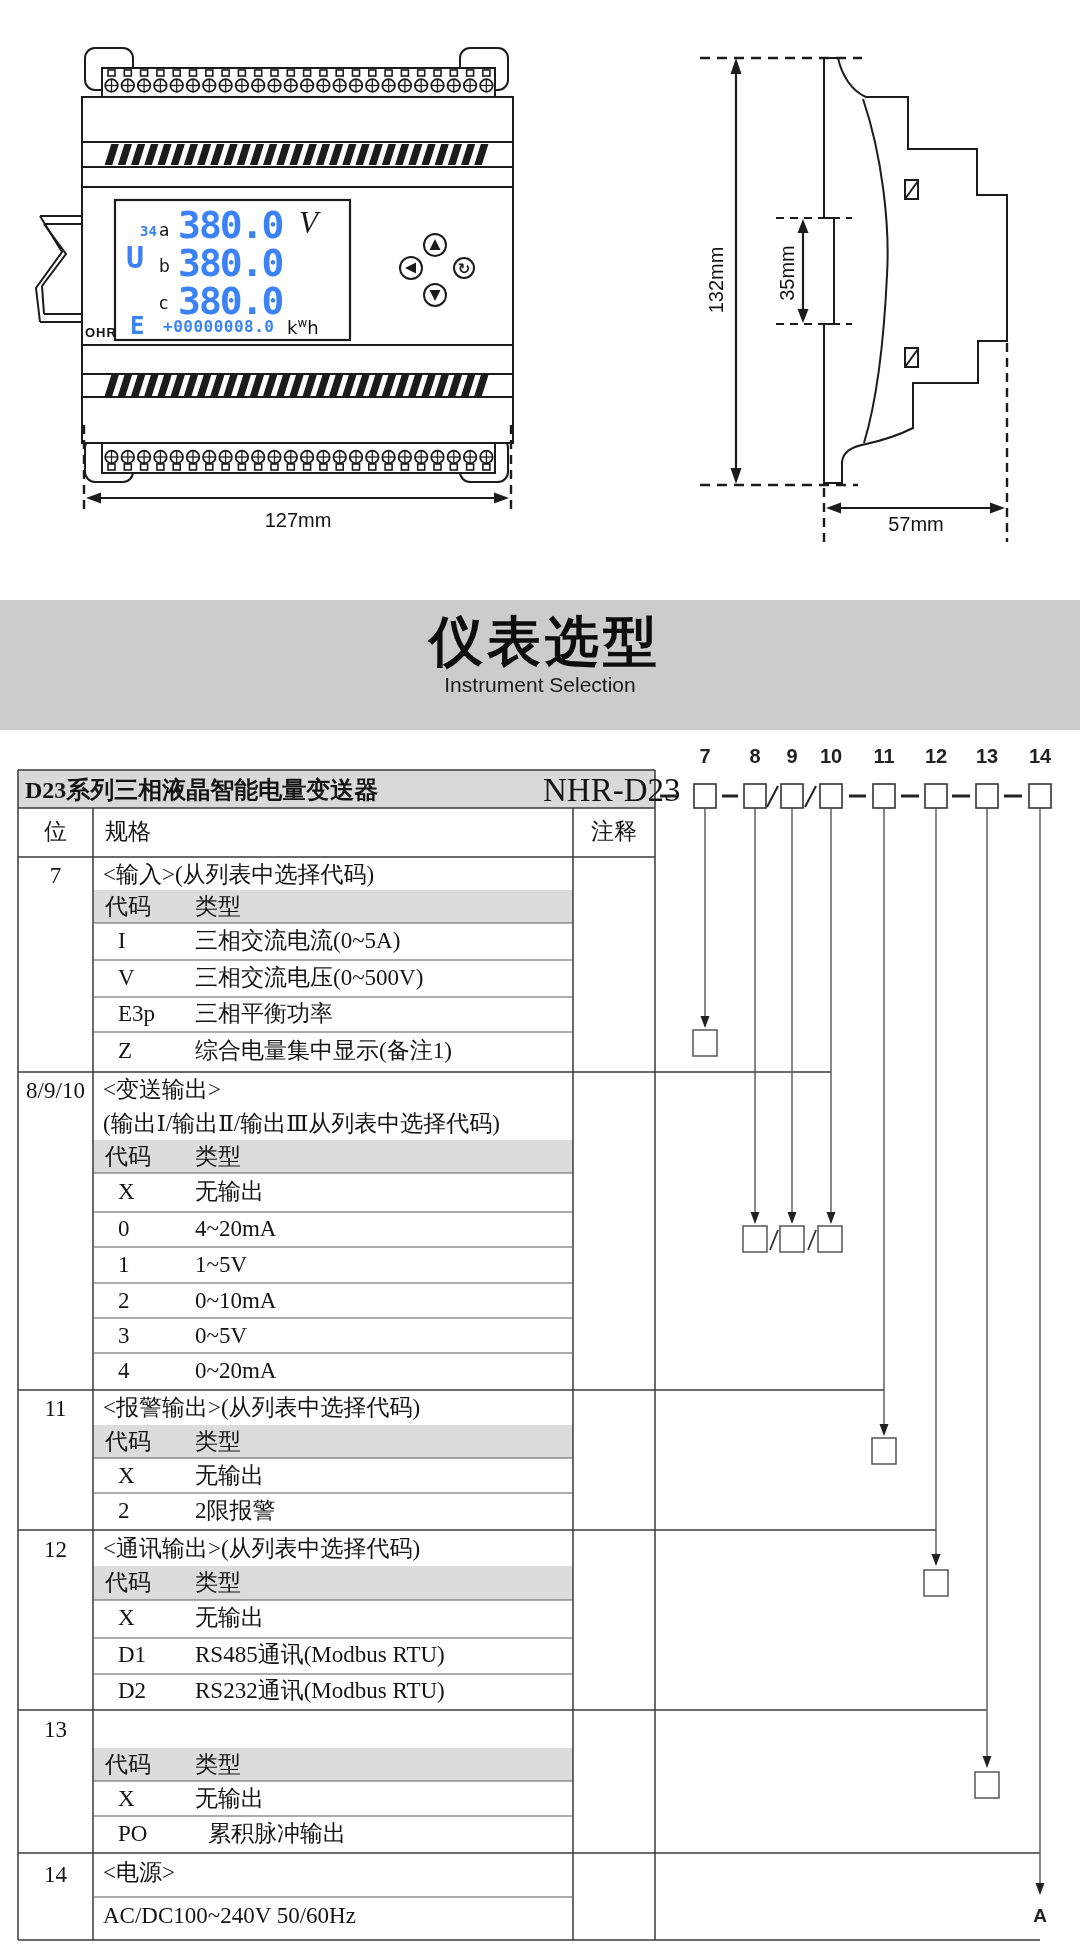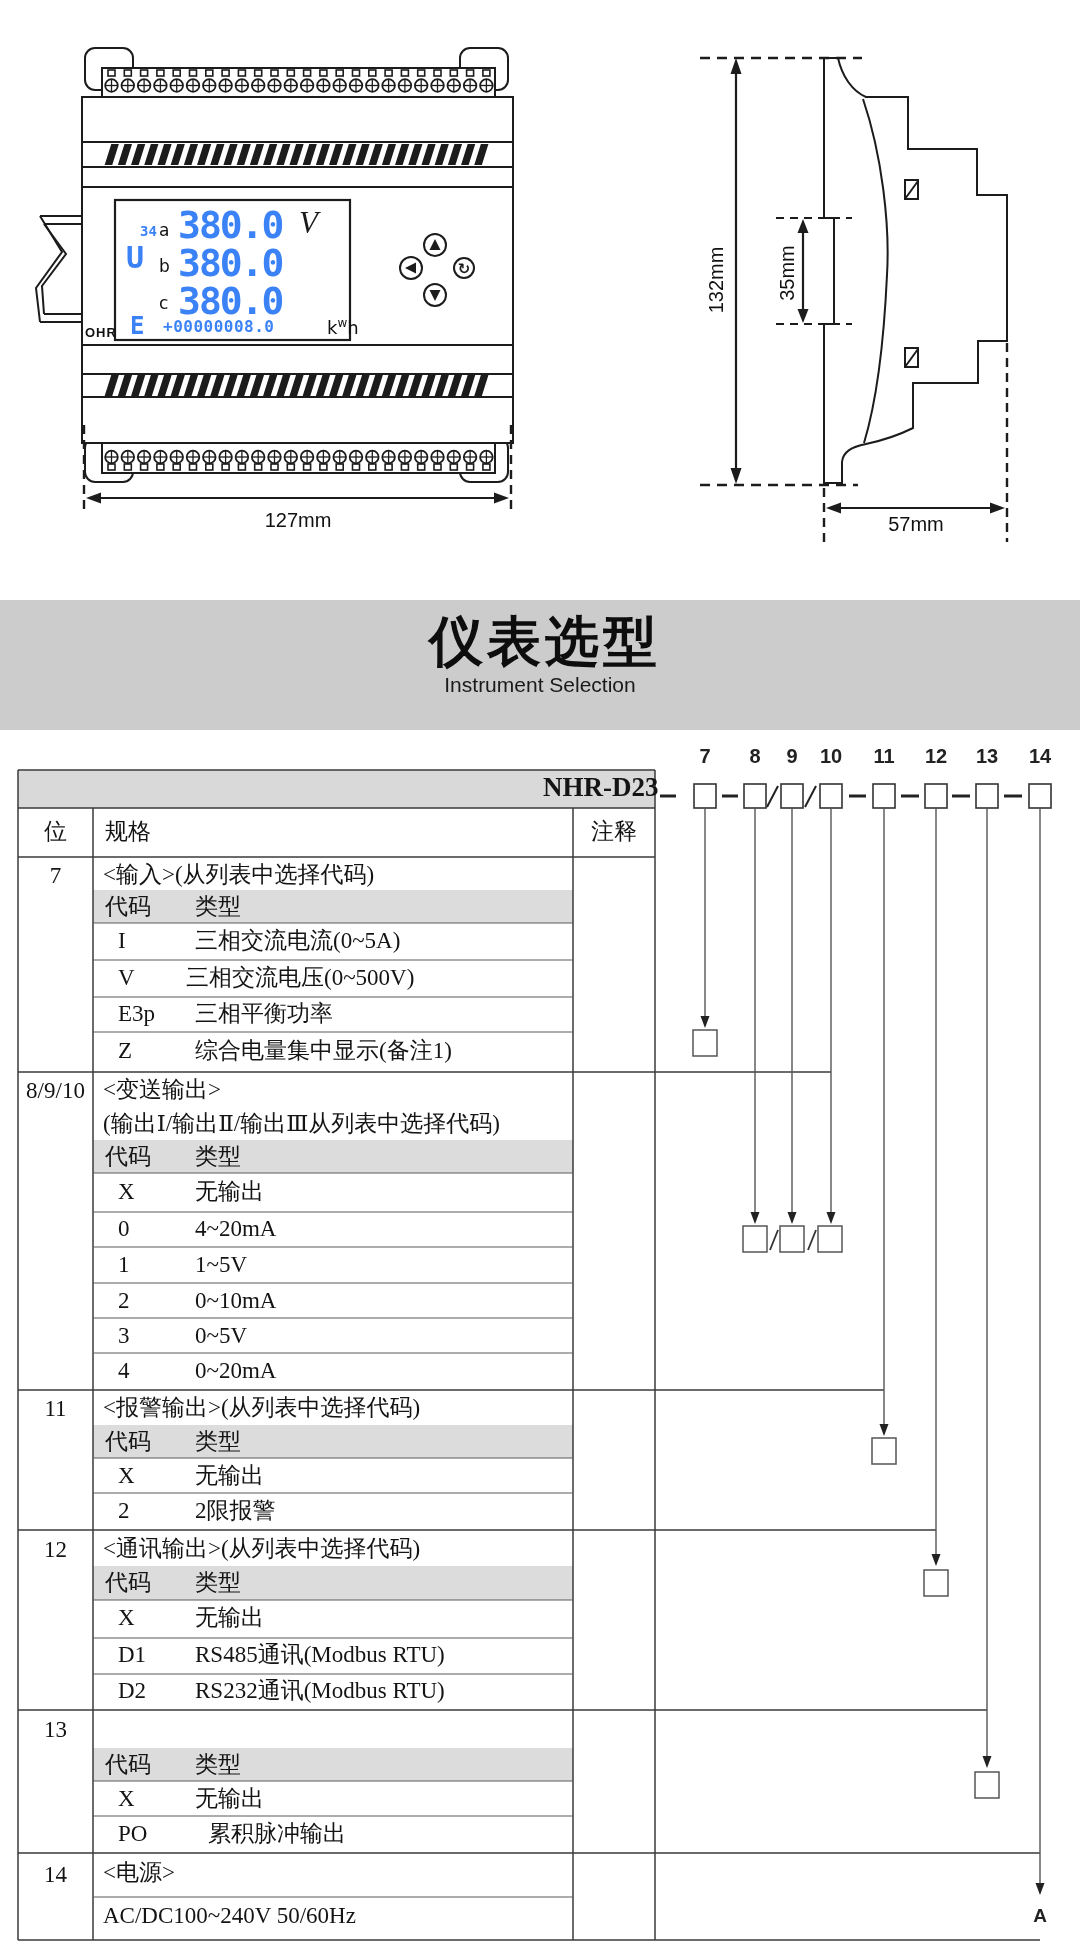--- a/index.html
+++ b/index.html
@@ -20,21 +20,21 @@
   .vdim{transform:rotate(-90deg);}
   
   .banner{position:absolute;left:0;top:600px;width:1080px;height:130px;background:#cccccc;text-align:center;}
   .banner-title{font-size:54px;font-weight:700;letter-spacing:4px;color:#0d0d0d;line-height:1;margin-top:14px;padding-left:10px;}
   .banner-sub{font-size:21px;color:#1a1a1a;line-height:1;margin-top:6px;}
   
   .tt{position:absolute;white-space:nowrap;font-family:"Liberation Serif","DejaVu Serif",serif;color:#141414;}
   .cn{font-size:23px;line-height:1.1;}
   .cell-pos{width:75px;text-align:center;}
   .hdr-title{font-size:24px;font-weight:600;}
-  .hdr-model{font-size:27px;font-weight:700;}
+  .hdr-model{font-size:33px;font-weight:400;}
   .digit{width:34px;text-align:center;font-family:"Liberation Sans","DejaVu Sans",sans-serif;
          font-size:20px;font-weight:700;color:#222;line-height:1;}
   .power-code{width:30px;text-align:center;font-family:"Liberation Sans","DejaVu Sans",sans-serif;
          font-size:19px;font-weight:700;color:#222;}
 </style>
 </head>
 <body>
 
 <div class="page">
 
@@ -498,34 +498,35 @@
     <span class="abs lcd-phase" style="left:159px;top:222px;">a</span>
     <span class="abs seg" style="left:126px;top:243px;font-size:30px;">U</span>
     <span class="abs lcd-phase" style="left:159px;top:258px;">b</span>
     <span class="abs lcd-phase" style="left:159px;top:295px;">c</span>
     <span class="abs seg lcd-val" style="left:178px;top:206px;">380.0</span>
     <span class="abs seg lcd-val" style="left:178px;top:244px;">380.0</span>
     <span class="abs seg lcd-val" style="left:178px;top:282px;">380.0</span>
     <span class="abs lcd-unitV" style="left:299px;top:207px;">V</span>
     <span class="abs seg" style="left:130px;top:314px;font-size:24px;">E</span>
     <span class="abs seg lcd-small" style="left:163px;top:319px;">+00000008.0</span>
-    <span class="abs kwh" style="left:287px;top:317px;margin-left:40px;"><span>k</span><sup>w</sup><span>h</span></span>
+    <span class="abs kwh" style="left:287px;top:317px;"><span>k</span><sup>w</sup><span>h</span></span>
     <span class="abs brand" style="left:85px;top:326px;">OHR</span>
   </div>
 
   <span class="abs dim" style="left:243px;top:510px;">127mm</span>
   <span class="abs dim vdim" style="left:661px;top:270px;">132mm</span>
   <span class="abs dim vdim" style="left:732px;top:263px;">35mm</span>
   <span class="abs dim" style="left:861px;top:514px;">57mm</span>
 
   <div class="banner">
     <div class="banner-title">仪表选型</div>
     <div class="banner-sub">Instrument Selection</div>
   </div>
 
+  <span class="tt hdr-title" style="left:25px;top:774px;">D23系列三相液晶智能电量变送器</span>
   <span class="tt hdr-model" style="left:543px;top:772px;">NHR-D23</span>
   <span class="tt cn cell-pos" style="left:18px;top:819px;">位</span>
   <span class="tt cn" style="left:105px;top:819px;">规格</span>
   <span class="tt cn" style="left:573px;top:819px;width:82px;text-align:center;">注释</span>
 
   <span class="abs digit" style="left:688px;top:746px;">7</span>
   <span class="abs digit" style="left:738px;top:746px;">8</span>
   <span class="abs digit" style="left:775px;top:746px;">9</span>
   <span class="abs digit" style="left:814px;top:746px;">10</span>
   <span class="abs digit" style="left:867px;top:746px;">11</span>
@@ -533,21 +534,21 @@
   <span class="abs digit" style="left:970px;top:746px;">13</span>
   <span class="abs digit" style="left:1023px;top:746px;">14</span>
 
   <span class="tt cn cell-pos" style="left:18px;top:863px;">7</span>
   <span class="tt cn" style="left:103px;top:862px;">&lt;输入&gt;(从列表中选择代码)</span>
   <span class="tt cn" style="left:105px;top:894px;">代码</span>
   <span class="tt cn" style="left:195px;top:894px;">类型</span>
   <span class="tt cn" style="left:118px;top:928px;">I</span>
   <span class="tt cn" style="left:195px;top:928px;">三相交流电流(0~5A)</span>
   <span class="tt cn" style="left:118px;top:965px;">V</span>
-  <span class="tt cn" style="left:186px;top:965px;">三相交流电压(0~500V)</span>
+  <span class="tt cn" style="left:195px;top:965px;">三相交流电压(0~500V)</span>
   <span class="tt cn" style="left:118px;top:1001px;">E3p</span>
   <span class="tt cn" style="left:195px;top:1001px;">三相平衡功率</span>
   <span class="tt cn" style="left:118px;top:1038px;">Z</span>
   <span class="tt cn" style="left:195px;top:1038px;">综合电量集中显示(备注1)</span>
 
   <span class="tt cn cell-pos" style="left:18px;top:1078px;">8/9/10</span>
   <span class="tt cn" style="left:103px;top:1077px;">&lt;变送输出&gt;</span>
   <span class="tt cn" style="left:103px;top:1111px;">(输出Ⅰ/输出Ⅱ/输出Ⅲ从列表中选择代码)</span>
   <span class="tt cn" style="left:105px;top:1144px;">代码</span>
   <span class="tt cn" style="left:195px;top:1144px;">类型</span>

